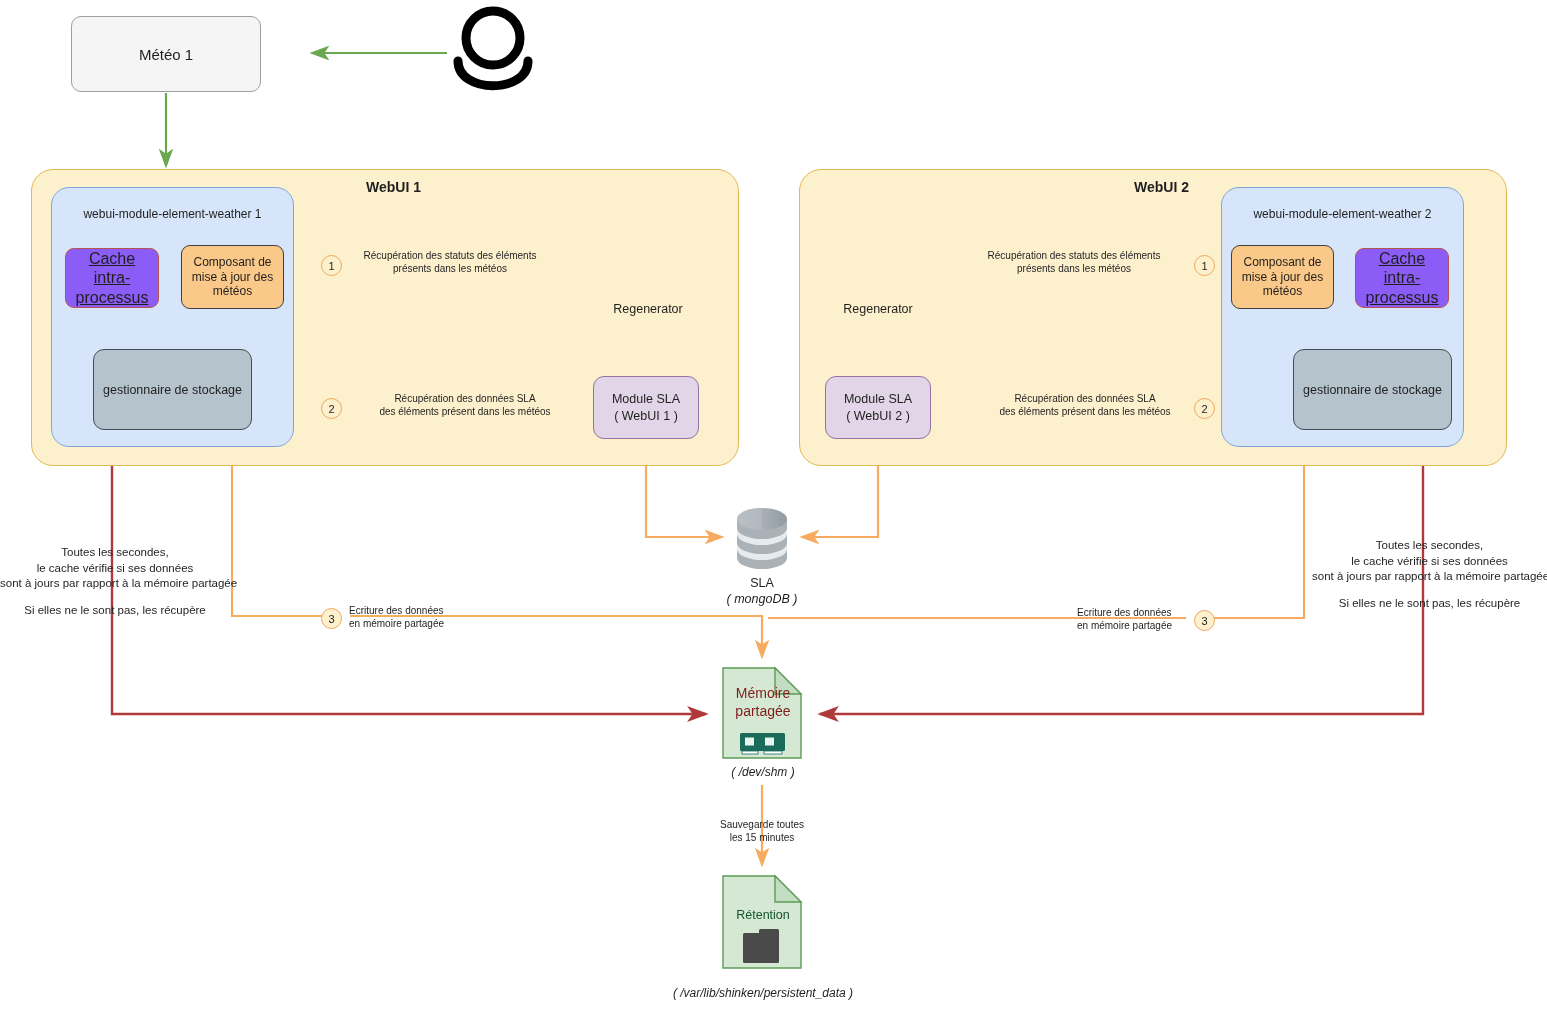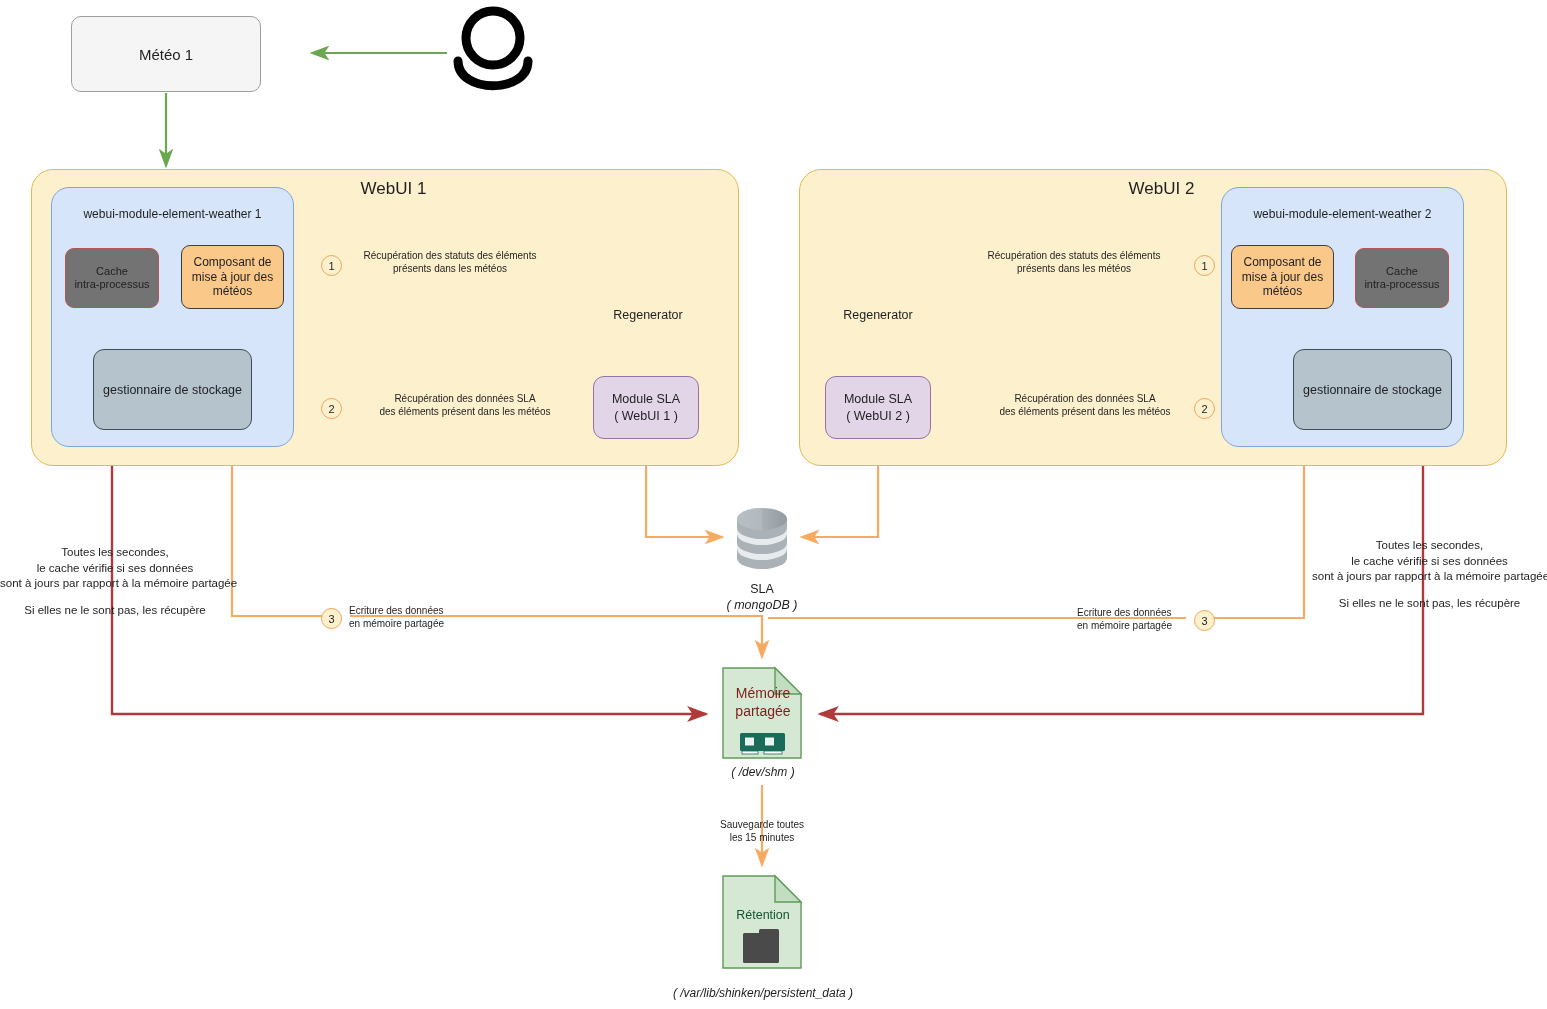--- a/index.html
+++ b/index.html
@@ -7,47 +7,47 @@
   #stage{position:relative;width:1547px;height:1009px;background:#ffffff;overflow:hidden;}
   #svglayer{position:absolute;left:0;top:0;width:1547px;height:1009px;}
 
   .node{position:absolute;box-sizing:border-box;display:flex;align-items:center;justify-content:center;text-align:center;color:#1f1f1f;}
 
   .meteo{left:71px;top:16px;width:190px;height:76px;background:#f5f5f5;border:1px solid #9e9e9e;border-radius:10px;font-size:15px;}
 
   .webui-panel{background:#fdf0cd;border:1px solid #e3b951;border-radius:22px;}
   #webui1{left:31px;top:169px;width:706px;height:295px;}
   #webui2{left:799px;top:169px;width:706px;height:295px;}
-  .panel-title{position:absolute;left:17px;right:0;top:9px;text-align:center;font-size:17px;color:#1f1f1f;}
+  .panel-title{position:absolute;left:17px;right:0;top:9px;text-align:center;font-size:14px;color:#1f1f1f;font-weight:bold;}
 
   .module-panel{background:#d6e5fa;border:1px solid #7ea6dd;border-radius:18px;}
   #module1{left:51px;top:187px;width:241px;height:258px;}
   #module2{left:1221px;top:187px;width:241px;height:258px;}
   .module-title{position:absolute;left:0;right:0;top:19px;text-align:center;font-size:12px;color:#1f1f1f;}
 
-  .cache{background:#737373;border:1px solid #b85450;border-radius:9px;font-size:11px;line-height:1.22;}
+  .cache{background:#8b5cf6;border:1px solid #b85450;border-radius:9px;font-size:16px;line-height:1.22;text-decoration:underline;}
   .compos{background:#fac888;border:1px solid #3f3f3f;border-radius:9px;font-size:12px;line-height:1.22;}
   .storage{background:#b4c3cc;border:1px solid #3f4e57;border-radius:11px;font-size:12.5px;}
   .sla-mod{background:#e1d5e7;border:1px solid #9673a6;border-radius:11px;font-size:12.5px;line-height:1.3;}
 
   #cache1{left:65px;top:248px;width:94px;height:60px;}
   #compos1{left:181px;top:245px;width:103px;height:64px;}
   #storage1{left:93px;top:349px;width:159px;height:81px;}
   #sla1{left:593px;top:376px;width:106px;height:63px;}
 
   #compos2{left:1231px;top:245px;width:103px;height:64px;}
   #cache2{left:1355px;top:248px;width:94px;height:60px;}
   #storage2{left:1293px;top:349px;width:159px;height:81px;}
   #sla2{left:825px;top:376px;width:106px;height:63px;}
 
   .dbwrap{position:absolute;display:flex;flex-direction:column;align-items:center;}
   #regen1{left:608px;top:234px;width:80px;}
   #regen2{left:838px;top:234px;width:80px;}
   #sladb{left:722px;top:508px;width:80px;}
-  .db-label{margin-top:12px;font-size:12.5px;color:#1f1f1f;white-space:nowrap;text-align:center;line-height:1.25;}
+  .db-label{margin-top:6px;font-size:12.5px;color:#1f1f1f;white-space:nowrap;text-align:center;line-height:1.25;}
   .db-label .ital{font-style:italic;text-align:center;}
 
   .docnode{position:absolute;display:flex;flex-direction:column;align-items:center;}
   #shm{left:718px;top:664px;width:90px;}
   #reten{left:718px;top:872px;width:90px;}
   .doc-caption{margin-top:7px;font-size:12px;font-style:italic;color:#1f1f1f;white-space:nowrap;}
 
   .flowlabel{position:absolute;font-size:10px;color:#1f1f1f;text-align:center;line-height:1.3;white-space:nowrap;}
   .sidenote{position:absolute;font-size:11.5px;color:#1f1f1f;line-height:1.35;white-space:nowrap;}
 

